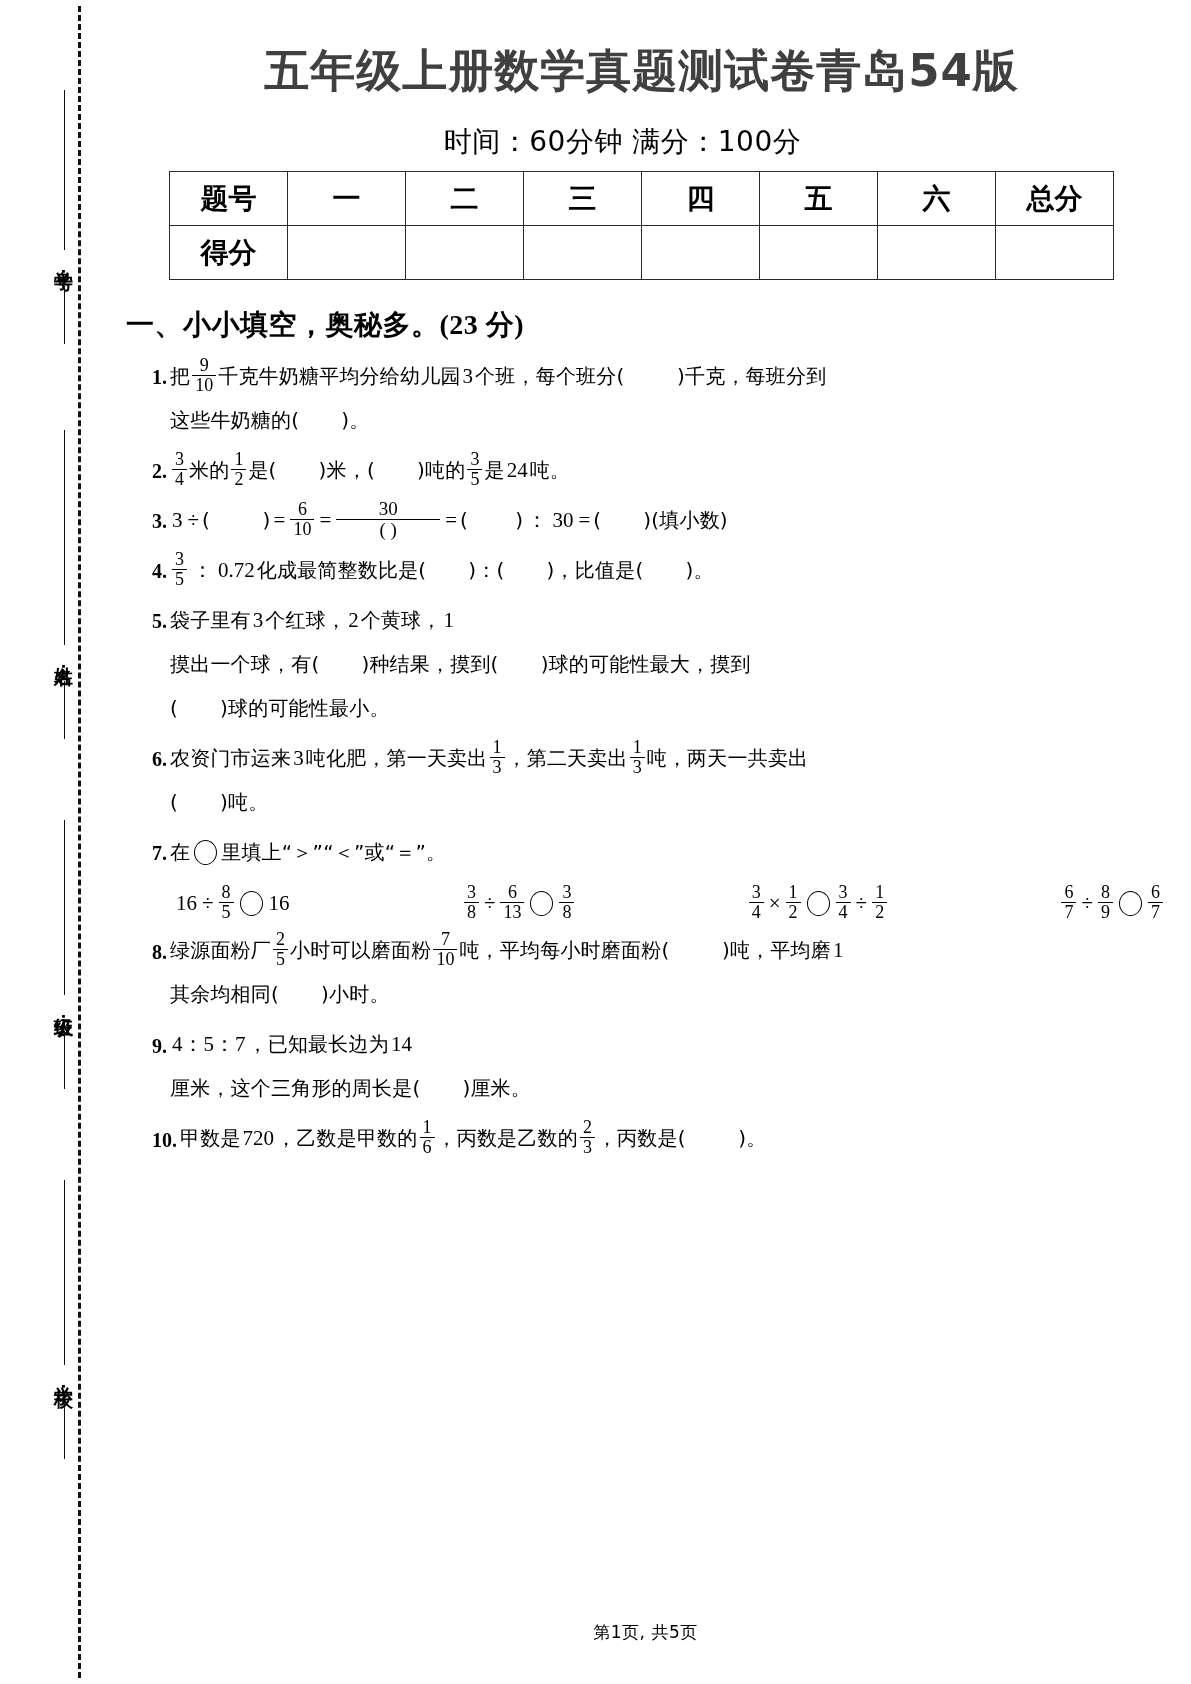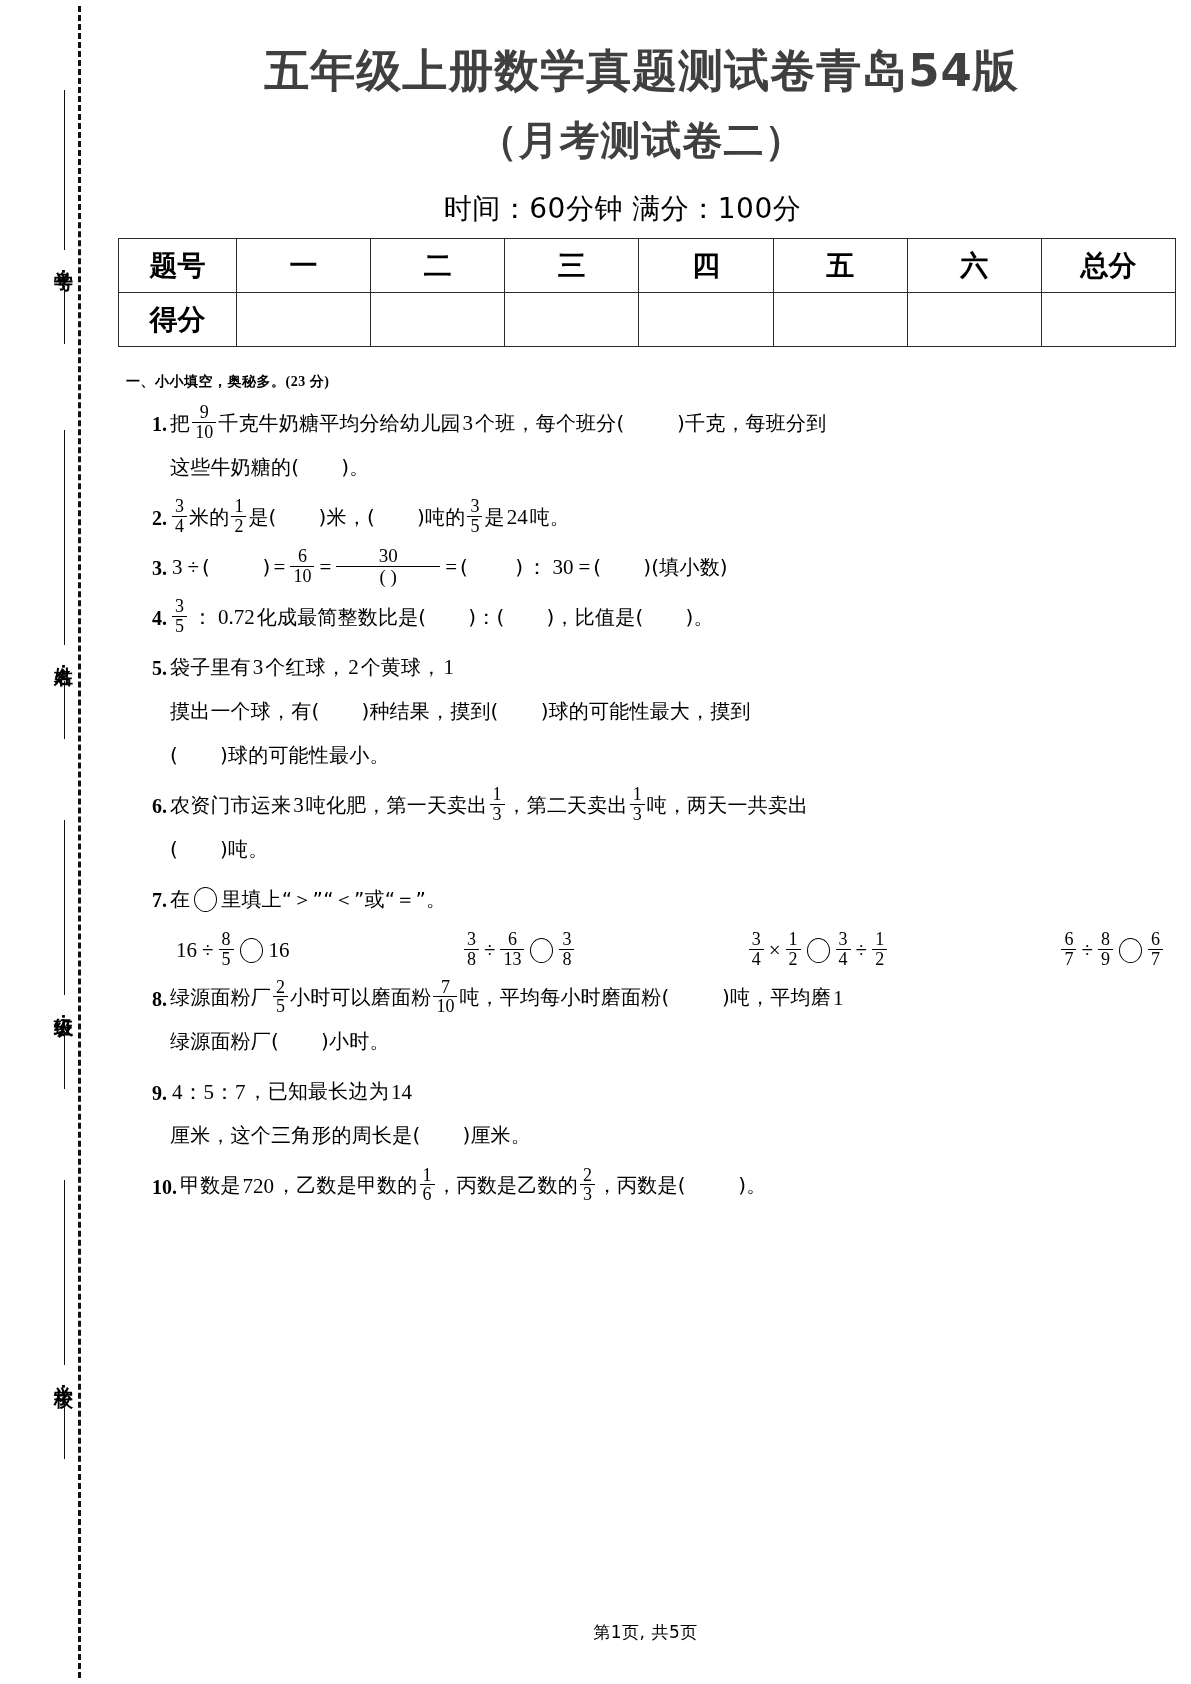--- a/index.html
+++ b/index.html
@@ -71,42 +71,42 @@
   .meta-line {
     text-align: center;
     font-family: "DejaVu Sans", sans-serif;
     font-size: 28px;
     margin: 26px 38px 10px 0;
     letter-spacing: 0.5px;
   }
 
   
   .score-table {
-    width: 1058px;
+    width: 945px;
     margin: 0 auto;
     border-collapse: collapse;
     table-layout: fixed;
   }
   .score-table td {
     border: 1.6px solid #2a2a2a;
     height: 54px;
     text-align: center;
     vertical-align: middle;
     font-family: "DejaVu Sans", sans-serif;
     font-weight: bold;
     font-size: 28px;
   }
   .score-table td.head-cell { width: 118px; }
   .score-table td.blank-cell { font-weight: normal; }
 
   
   .section-head {
     font-family: "DejaVu Sans", sans-serif;
     font-weight: bold;
-    font-size: 14px;
+    font-size: 28px;
     margin: 26px 0 10px 8px;
     letter-spacing: 0.5px;
   }
   .section-head .pts {
     font-family: "Liberation Serif", serif;
     font-weight: bold;
   }
 
   
   .qlist { margin: 0 0 0 34px; }
@@ -224,21 +224,20 @@
   <div class="seal-slot" style="top:1180px;">
     <div class="seal-rule" style="height:185px;"></div>
     <div class="seal-label">学校：</div>
     <div class="seal-rule" style="height:58px;"></div>
   </div>
 </div>
 
 <div class="page">
 
   <div class="title-1">五年级上册数学真题测试卷青岛54版</div>
-  <div class="title-2">（月考测试卷二）</div>
 
   <div class="meta-line">时间：60分钟  满分：100分</div>
 
   <table class="score-table">
     <tbody>
       <tr>
         <td class="head-cell">题号</td>
         <td>一</td>
         <td>二</td>
         <td>三</td>
@@ -509,21 +508,21 @@
             <span class="frac">
               <span class="nume">7</span>
               <span class="deno">10</span>
             </span>
             <span class="cn">吨，平均每小时磨面粉(</span>
             <span class="blank">          </span>
             <span class="cn">)吨，平均磨</span>
             <span class="num">1</span>
           </div>
           <div class="qline">
-            <span class="cn">绿源面粉厂(</span>
+            <span class="cn">其余均相同(</span>
             <span class="blank">        </span>
             <span class="cn">)小时。</span>
           </div>
         </div>
       </div>
       <div class="q">
         <span class="qnum">9.</span>
         <div class="qbody">
           <div class="qline">
             <span class="num">4：5：7</span>

